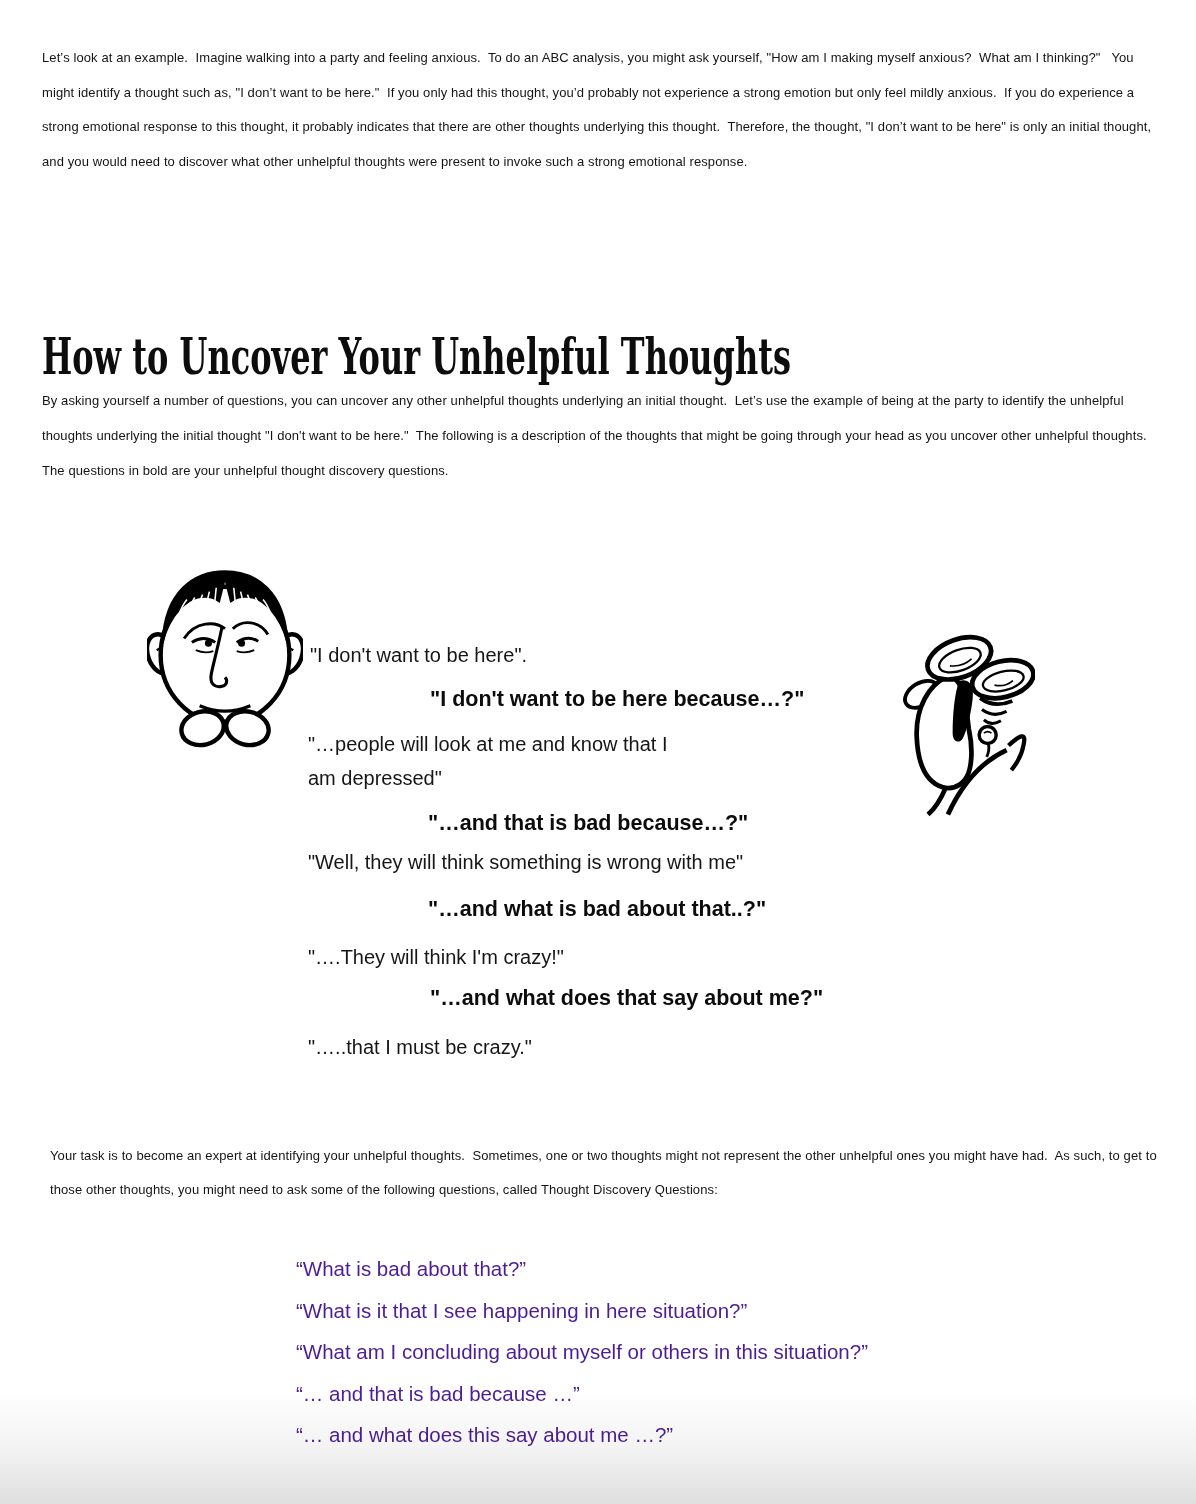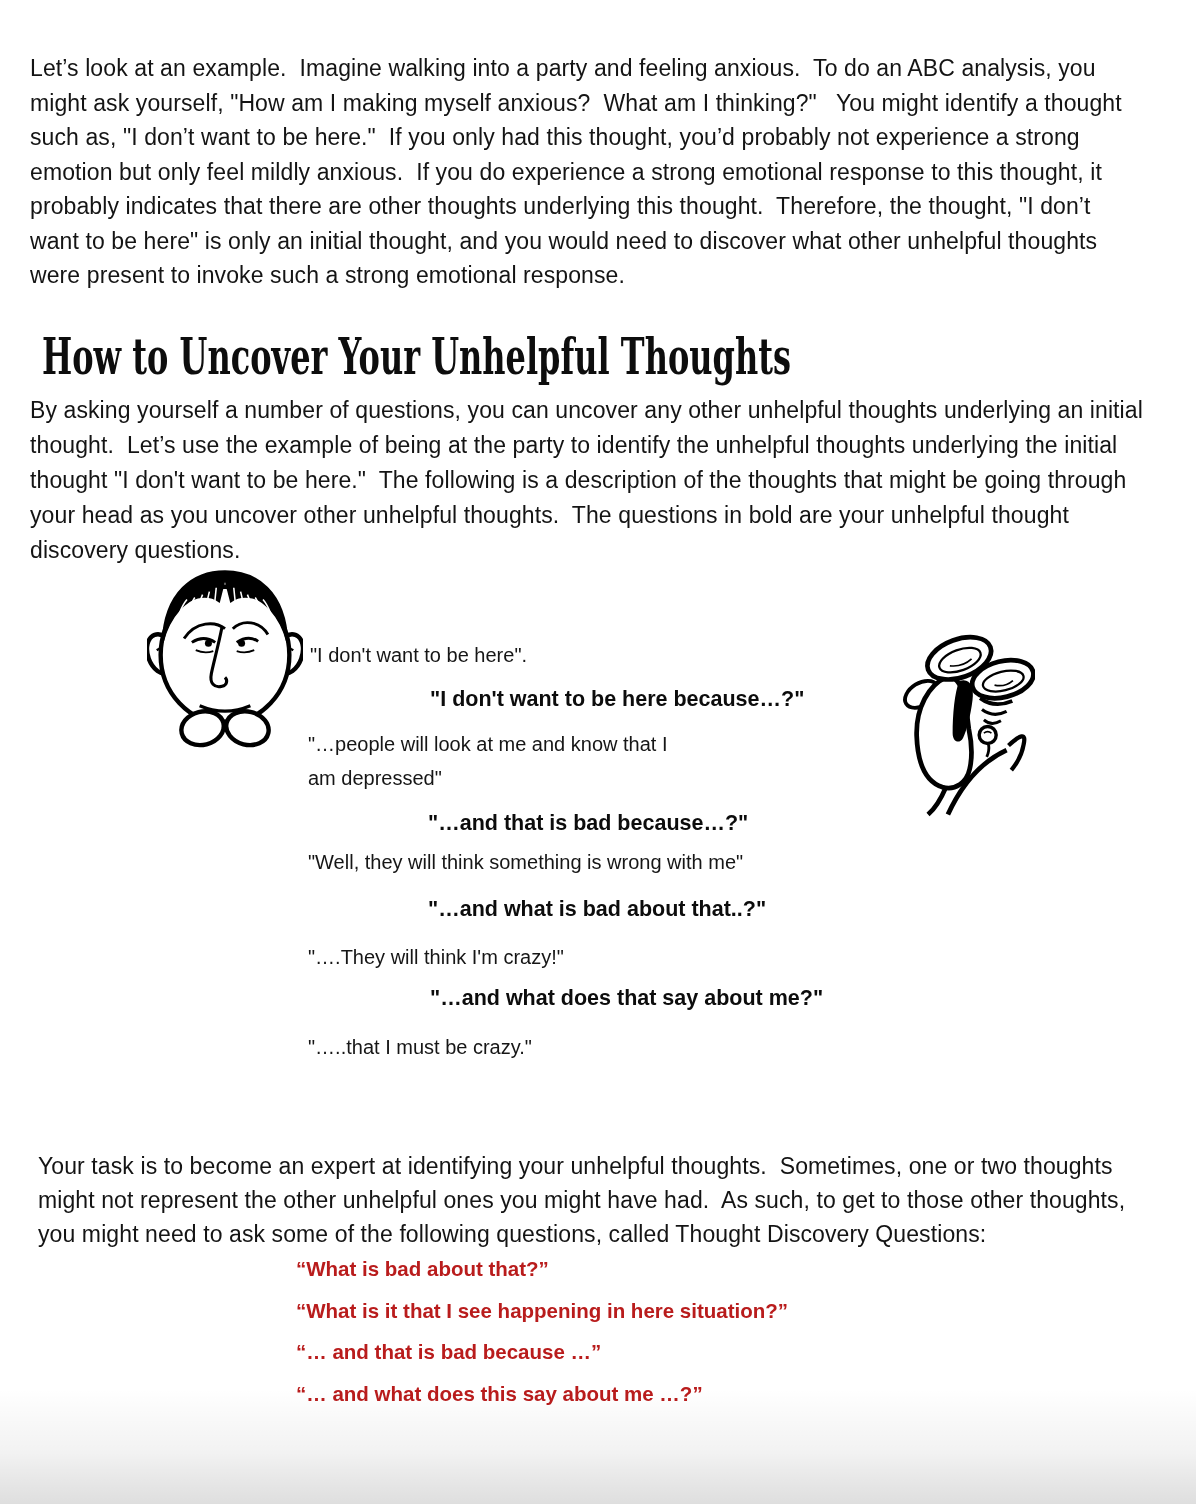--- a/index.html
+++ b/index.html
@@ -7,23 +7,23 @@
     position: relative;
     width: 1196px;
     height: 1504px;
     background: #ffffff;
     overflow: hidden;
     font-family: "Liberation Sans", sans-serif;
     color: #141414;
   }
   .para {
     position: absolute;
-    left: 30px;
+    left: 42px;
     width: 1114px;
-    font-size: 23px;
+    font-size: 13px;
     line-height: 34.5px;
     white-space: pre-wrap;
     letter-spacing: 0.1px;
   }
   .intro { top: 28px; }
   .para2 { top: 370px; line-height: 35px; }
   .para3 { top: 1126px; line-height: 34px; margin-left: 8px; }
   .heading {
     position: absolute;
     left: 42px;
@@ -50,22 +50,21 @@
   }
   .qlist {
     position: absolute;
     left: 296px;
     top: 1248px;
   }
   .qitem {
     font-size: 20.5px;
     line-height: 41.5px;
     white-space: nowrap;
-    color: #b91c1c;
-    font-weight: bold;
+    color: #4c1d95;
   }
   .illus { position: absolute; }
   .face-illus { left: 147px; top: 564px; }
   .bino-illus { left: 893px; top: 618px; }
   .bottom-shade {
     position: absolute;
     left: 0; bottom: 0;
     width: 100%; height: 115px;
     background: linear-gradient(to bottom, rgba(0,0,0,0) 0%, rgba(0,0,0,0.05) 55%, rgba(0,0,0,0.13) 100%);
     pointer-events: none;
@@ -173,18 +172,19 @@
   <div class="dline bold" style="left:428px; top:897px;">"…and what is bad about that..?"</div>
   <div class="dline" style="left:308px; top:946px;">"….They will think I'm crazy!"</div>
   <div class="dline bold" style="left:430px; top:986px;">"…and what does that say about me?"</div>
   <div class="dline" style="left:308px; top:1036px;">"…..that I must be crazy."</div>
 
   <p class="para para3">Your task is to become an expert at identifying your unhelpful thoughts.  Sometimes, one or two thoughts might not represent the other unhelpful ones you might have had.  As such, to get to those other thoughts, you might need to ask some of the following questions, called Thought Discovery Questions:</p>
 
   <div class="qlist">
     <div class="qitem">“What is bad about that?”</div>
     <div class="qitem">“What is it that I see happening in here situation?”</div>
+    <div class="qitem">“What am I concluding about myself or others in this situation?”</div>
     <div class="qitem">“… and that is bad because …”</div>
     <div class="qitem">“… and what does this say about me …?”</div>
   </div>
 
   <div class="bottom-shade"></div>
 </div>
 
 </body></html>

